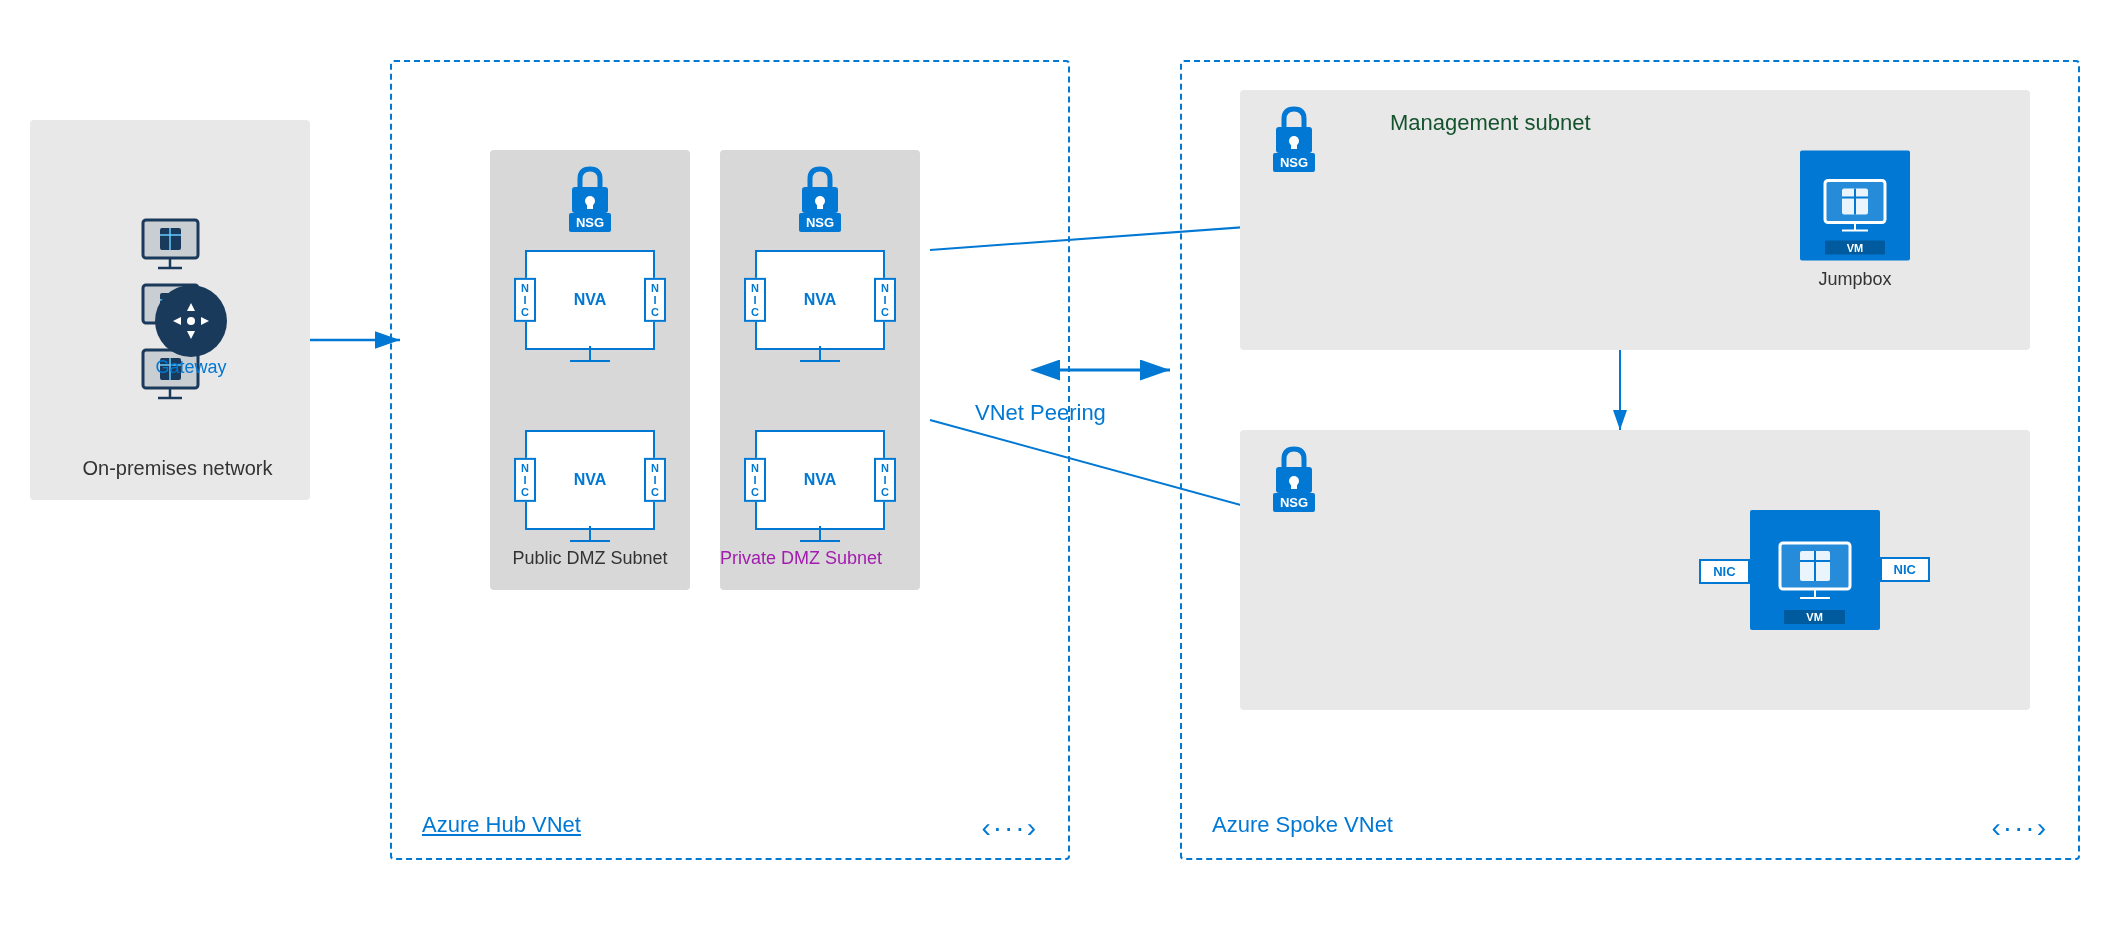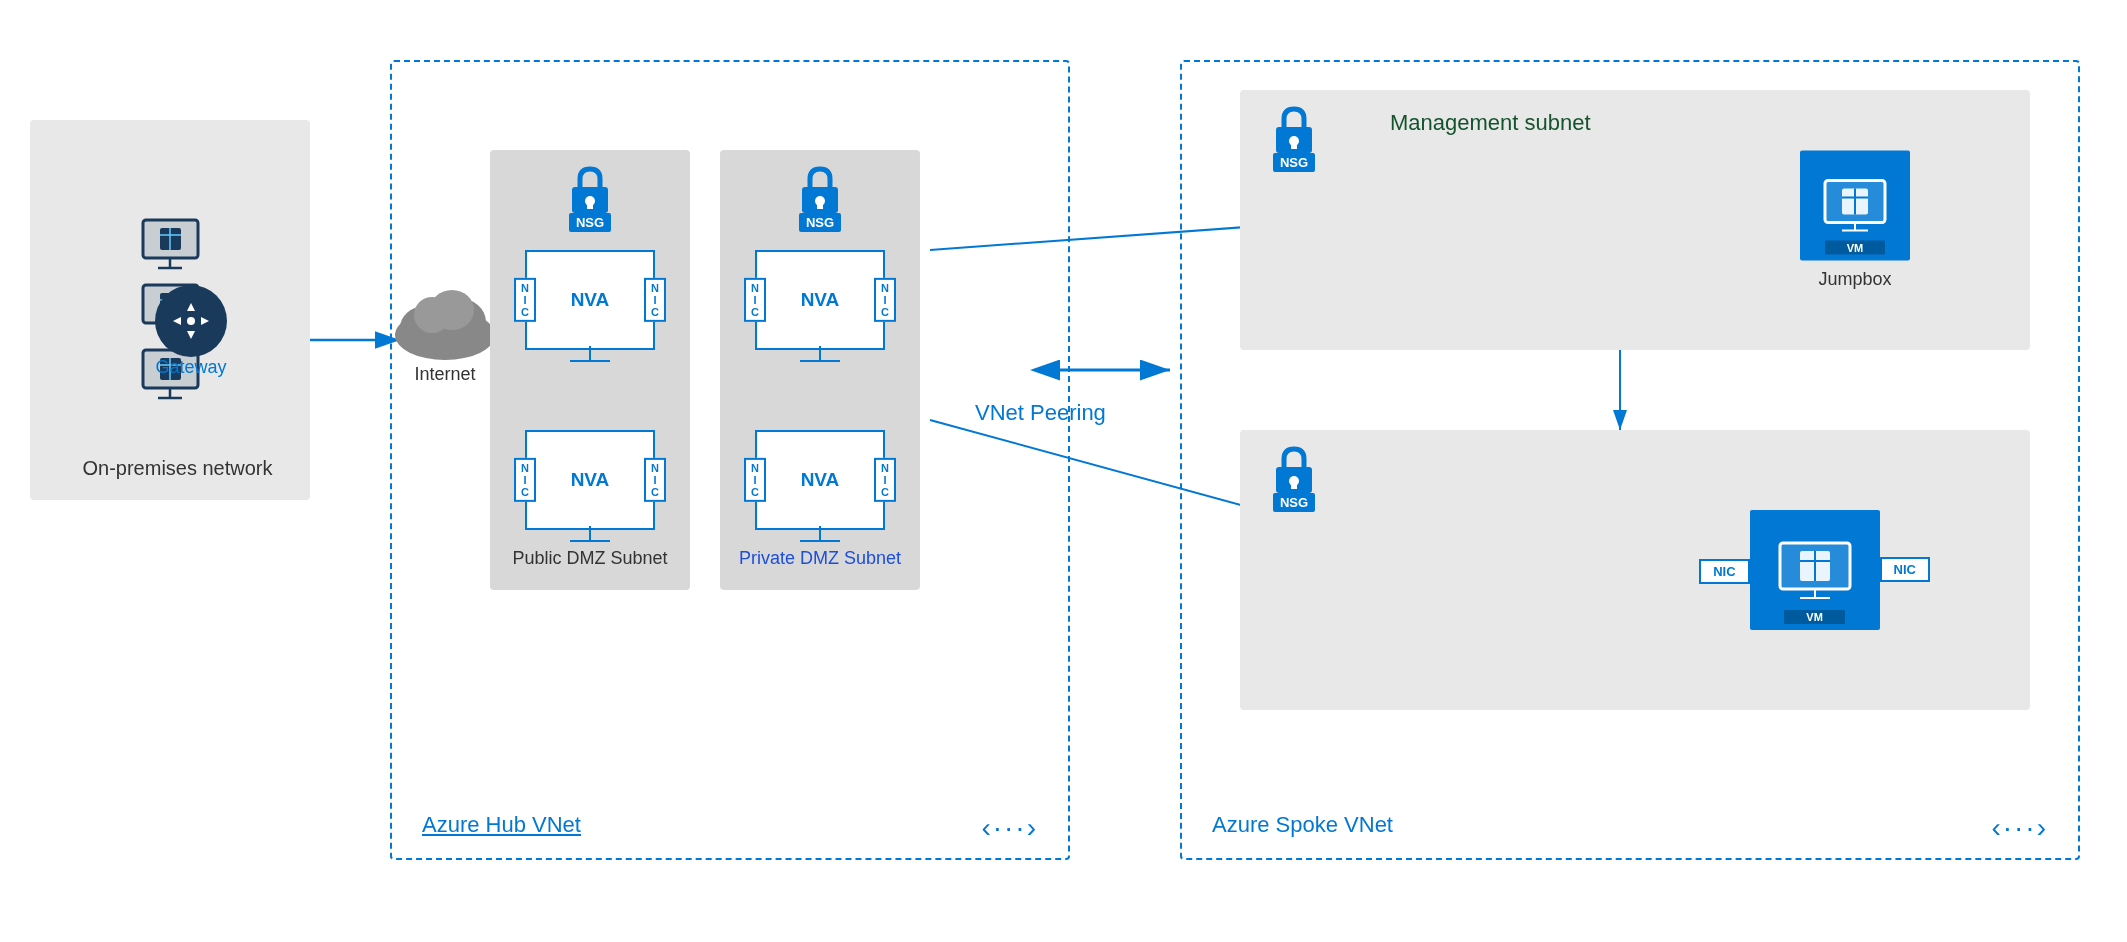--- a/index.html
+++ b/index.html
@@ -128,23 +128,22 @@
       display: flex;
       flex-direction: column;
       align-items: center;
       gap: 10px;
     }
 
     .private-dmz-label {
       position: absolute;
       bottom: 20px;
       left: 0; right: 0;
-      text-align: center;
       font-size: 18px;
-      color: #1d4ed8;
+      color: #a21caf;
       line-height: 1.3;
     }
 
     
     .management-subnet-box {
       position: absolute;
       left: 1240px;
       top: 90px;
       width: 790px;
       height: 260px;
@@ -210,21 +209,21 @@
       height: 100px;
       background: #fff;
       border: 2px solid #0078d4;
       display: flex;
       align-items: center;
       justify-content: center;
       position: relative;
     }
 
     .nva-label {
-      font-size: 19px;
+      font-size: 16px;
       font-weight: 700;
       color: #0078d4;
     }
 
     .nic-label {
       position: absolute;
       background: #fff;
       border: 2px solid #0078d4;
       font-size: 11px;
       font-weight: 700;
@@ -378,31 +377,20 @@
         <polygon points="4,22 12,18 12,26" fill="white"></polygon>
 
         <polygon points="40,22 32,18 32,26" fill="white"></polygon>
 
         <circle cx="22" cy="22" r="4" fill="white"></circle>
       </svg>
     </div>
     <span class="gateway-label">Gateway</span>
   </div>
 
-  <div class="icon-group" style="left:390px; top:280px;">
-    <svg width="110" height="80" viewBox="0 0 110 80">
-      <ellipse cx="55" cy="55" rx="50" ry="25" fill="#888"></ellipse>
-      <ellipse cx="35" cy="48" rx="25" ry="22" fill="#888"></ellipse>
-      <ellipse cx="68" cy="42" rx="28" ry="24" fill="#888"></ellipse>
-      <ellipse cx="55" cy="38" rx="22" ry="20" fill="#888"></ellipse>
-      <ellipse cx="42" cy="35" rx="18" ry="18" fill="#999"></ellipse>
-      <ellipse cx="62" cy="30" rx="22" ry="20" fill="#999"></ellipse>
-    </svg>
-    <span class="internet-label">Internet</span>
-  </div>
 
   <div class="hub-vnet-box">
     <span class="hub-vnet-label">Azure Hub VNet</span>
 
     <span class="ellipsis-icon" style="position:absolute;bottom:14px;right:30px;">‹···›</span>
   </div>
 
   <div class="public-dmz-box">
 
     <div style="position:absolute;top:15px;left:50%;transform:translateX(-50%);display:flex;flex-direction:column;align-items:center;">

